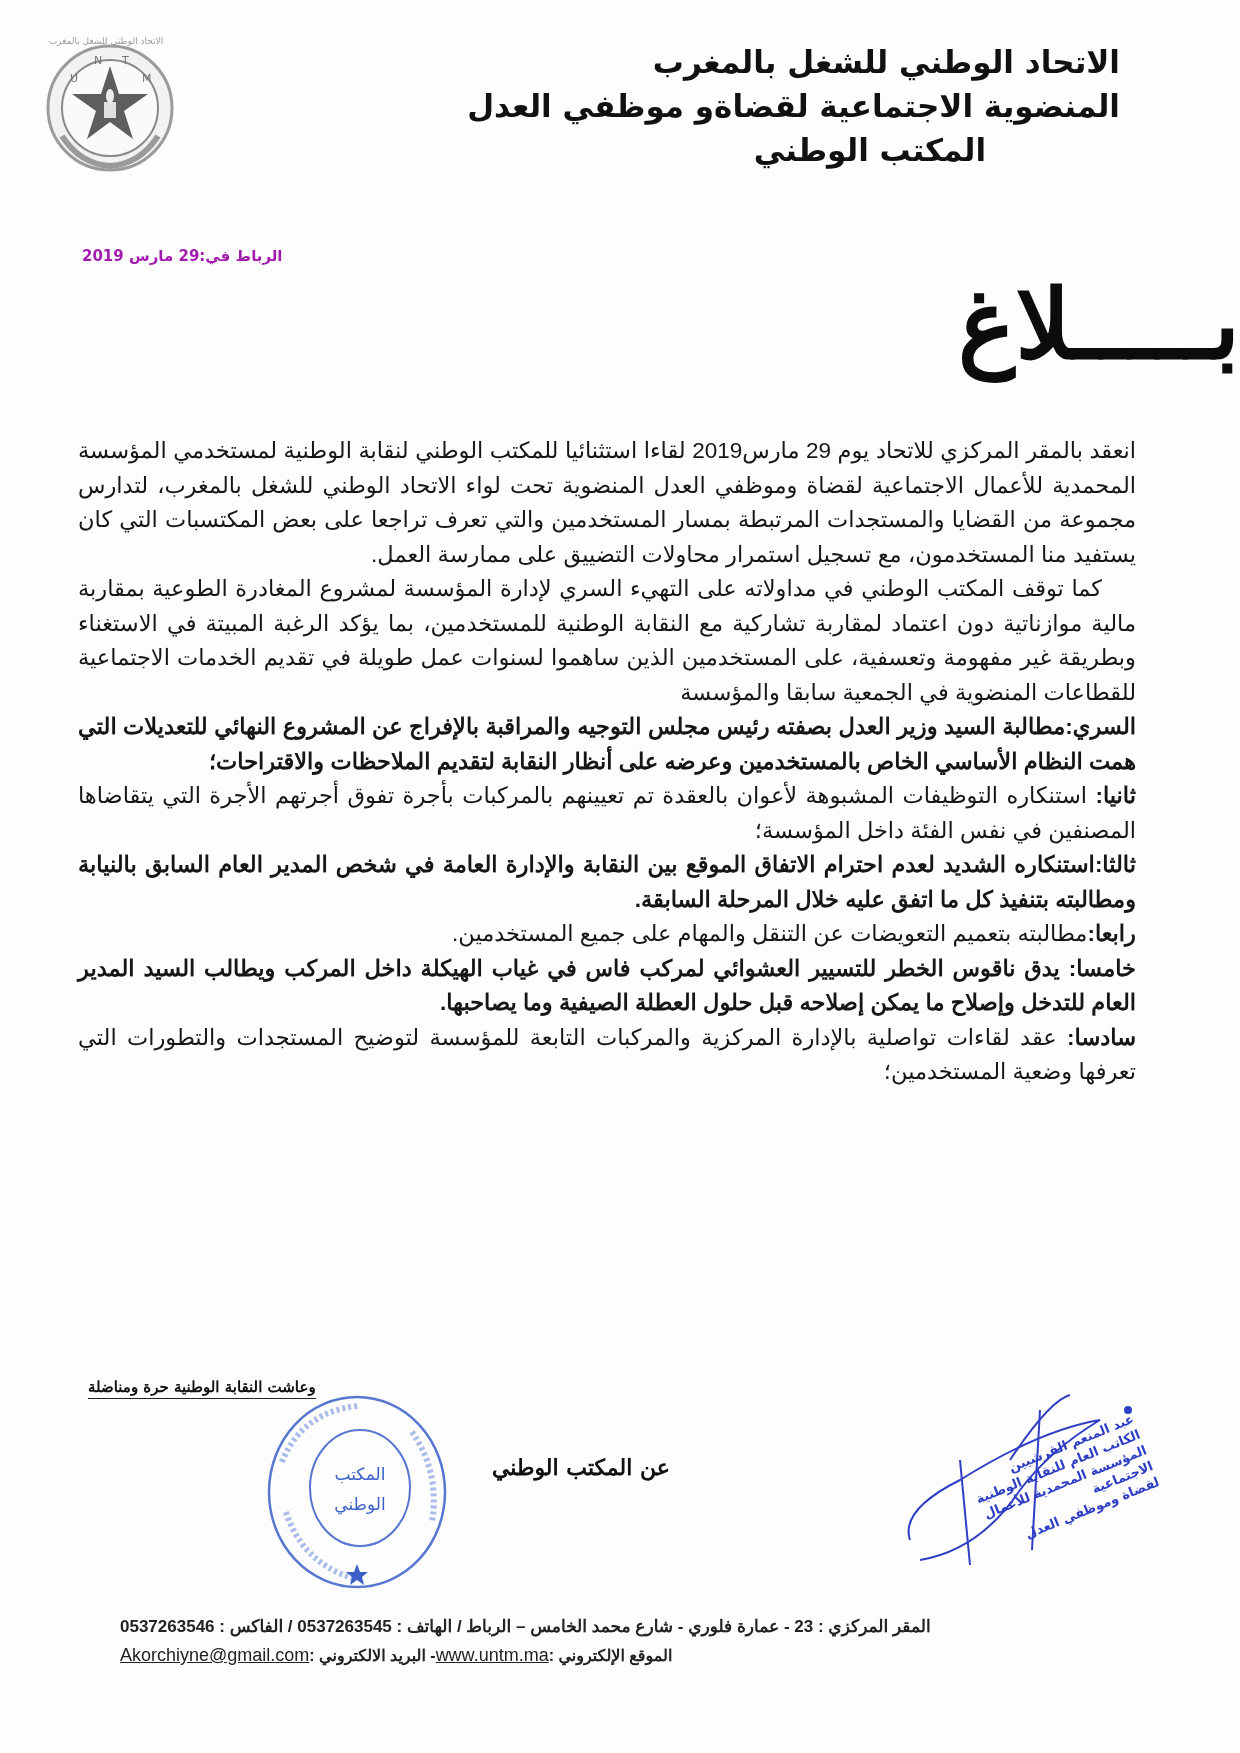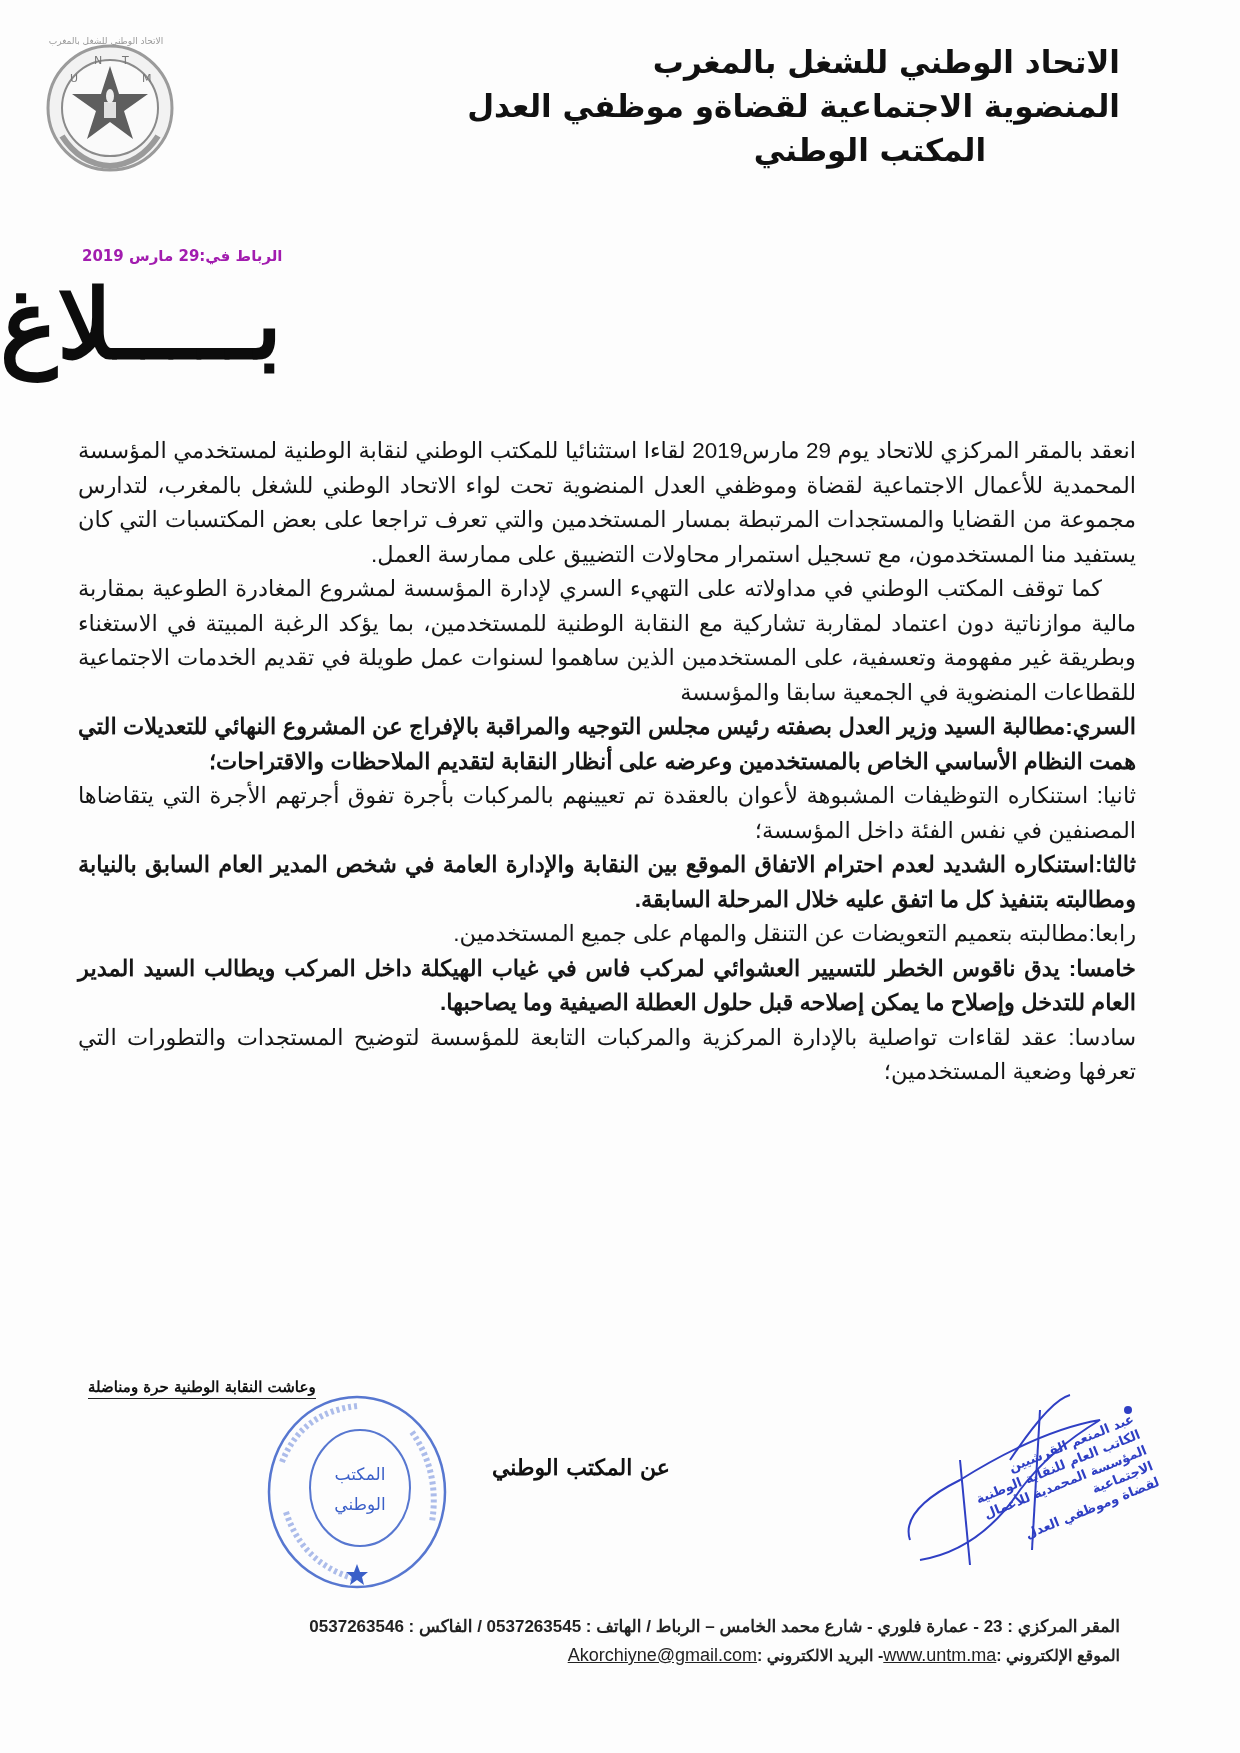--- a/index.html
+++ b/index.html
@@ -8,38 +8,38 @@
 
   
   .header-title { position: absolute; right: 120px; top: 40px; width: 560px; direction: rtl; text-align: right; font-weight: bold; font-size: 31px; line-height: 44px; color: #111; }
   .header-title .line { display: block; white-space: nowrap; }
   .header-title .line.center { text-align: center; padding-left: 60px; }
 
   .logo { position: absolute; left: 40px; top: 36px; width: 140px; height: 140px; }
   .logo-caption { position: absolute; left: 36px; top: 36px; width: 140px; font-size: 9px; color: #9a9a9a; text-align: center; direction: rtl; }
   .date { position: absolute; left: 82px; top: 247px; direction: rtl; font-weight: bold; font-size: 15px; color: #a21caf; }
 
-  .doc-title { position: absolute; left: 0; right: 0; top: 268px; text-align: left; font-family: "DejaVu Serif", serif; font-size: 96px; font-weight: bold; direction: rtl; letter-spacing: 6px; color: #0c0c0c; }
+  .doc-title { position: absolute; left: 0; right: 0; top: 268px; text-align: right; font-family: "DejaVu Serif", serif; font-size: 96px; font-weight: bold; direction: rtl; letter-spacing: 6px; color: #0c0c0c; }
 
   
   .body { position: absolute; left: 78px; right: 104px; top: 434px; direction: rtl; text-align: justify; font-family: "Liberation Sans", sans-serif; font-size: 22.5px; line-height: 34.5px; color: #161616; }
   .body p { margin: 0; }
   .body p.indent { text-indent: 34px; }
   .body .b { font-weight: bold; }
-  .body .lbl { font-weight: normal; }
+  .body .lbl { font-weight: bold; }
 
   .closing { position: absolute; left: 88px; top: 1378px; direction: rtl; font-family: "DejaVu Serif", serif; font-weight: bold; font-size: 15px; border-bottom: 1.5px solid #222; padding-bottom: 2px; }
   .from { position: absolute; left: 492px; top: 1454px; direction: rtl; font-family: "DejaVu Serif", serif; font-weight: bold; font-size: 22px; }
 
   .stamp { position: absolute; left: 262px; top: 1392px; width: 190px; height: 200px; }
   .signature { position: absolute; left: 900px; top: 1390px; width: 260px; height: 180px; }
   .sig-text { position: absolute; left: 930px; top: 1410px; width: 200px; direction: rtl; color: #2f3fc4; font-weight: bold; font-size: 13px; line-height: 17px; transform: rotate(-22deg); transform-origin: right top; text-align: right; }
 
   
-  .footer { position: absolute; left: 120px; right: 120px; top: 1612px; direction: rtl; text-align: right; font-family: "Liberation Sans", sans-serif; font-weight: bold; color: #222; }
+  .footer { position: absolute; left: 120px; right: 120px; top: 1612px; direction: rtl; text-align: left; font-family: "Liberation Sans", sans-serif; font-weight: bold; color: #222; }
   .footer .addr { font-size: 17px; line-height: 30px; white-space: nowrap; }
   .footer .contact { font-size: 16px; line-height: 26px; }
   .footer a { color: #222; text-decoration: underline; font-weight: normal; font-size: 18px; }
 </style>
 </head>
 <body>
 
 <div class="page">
 
   <div class="logo">

